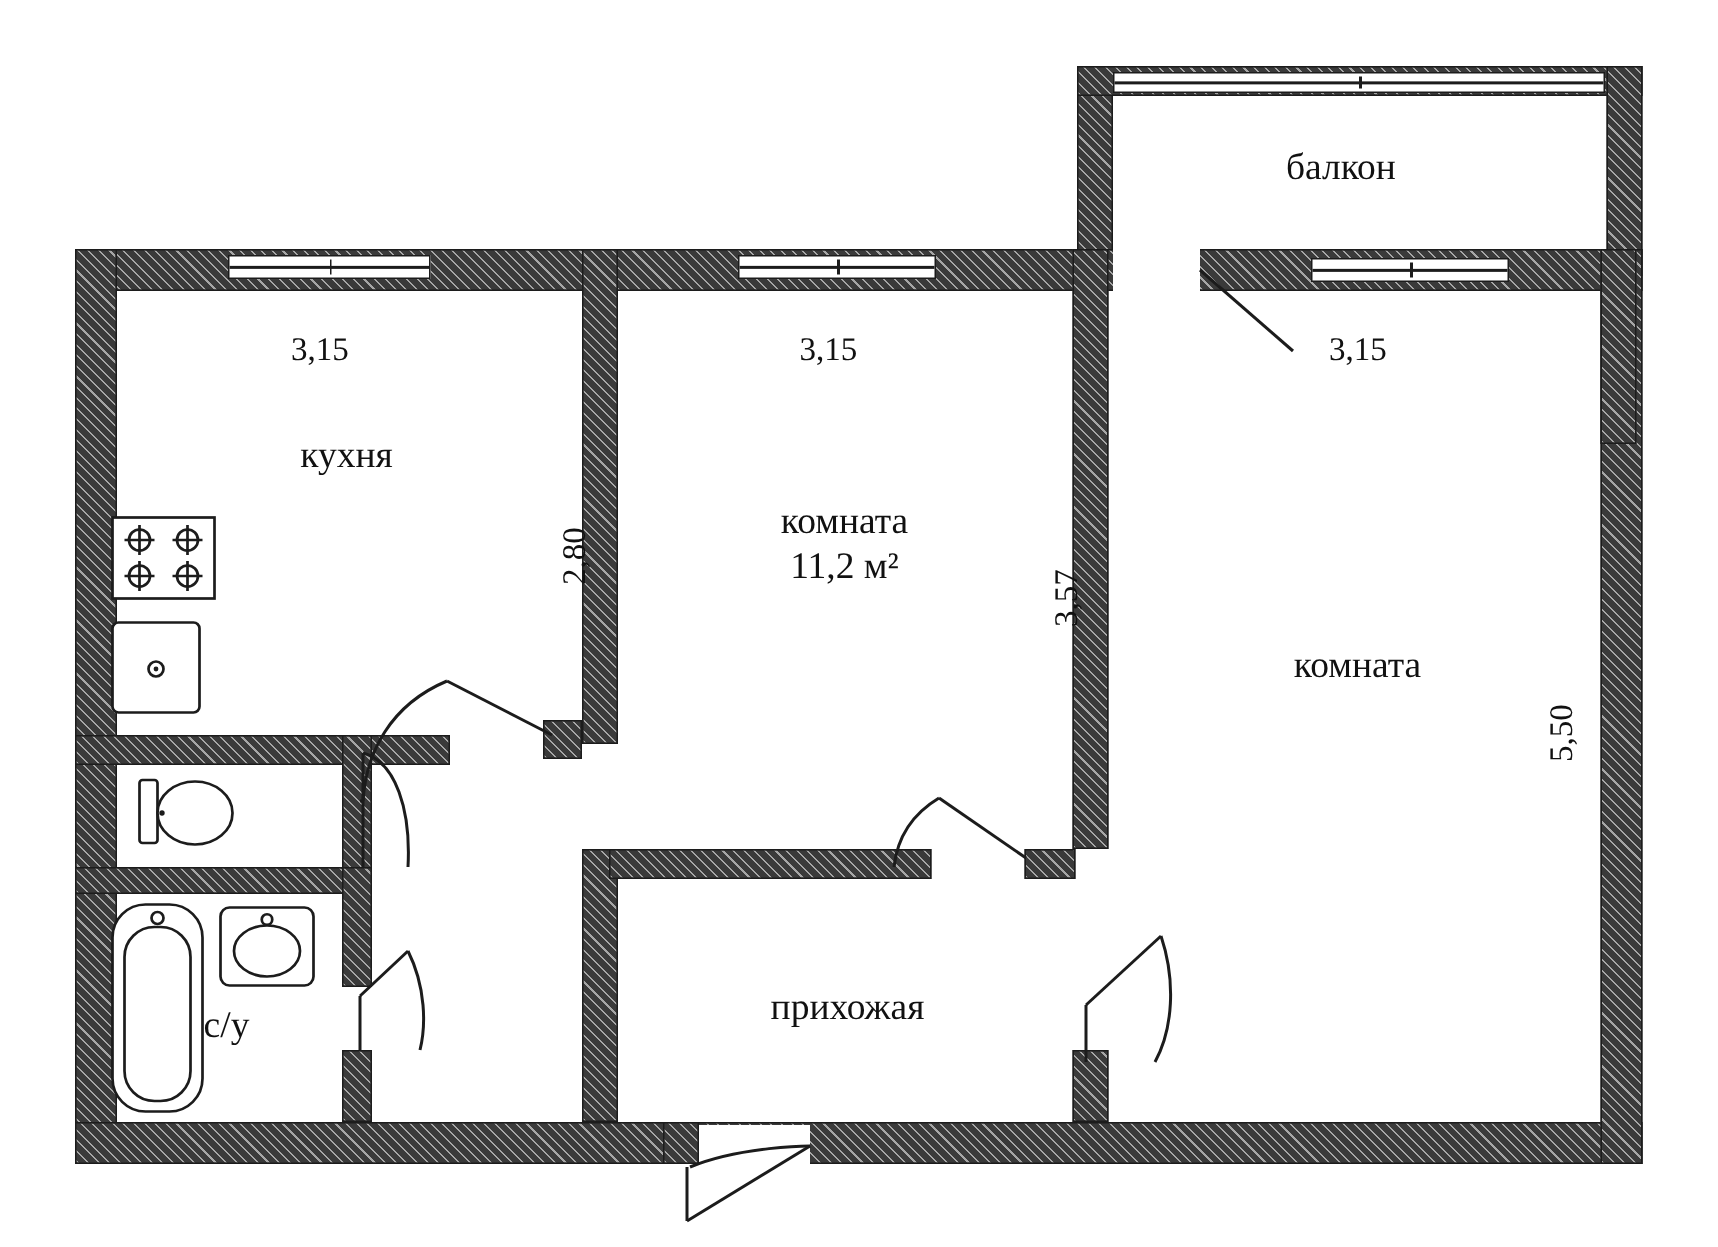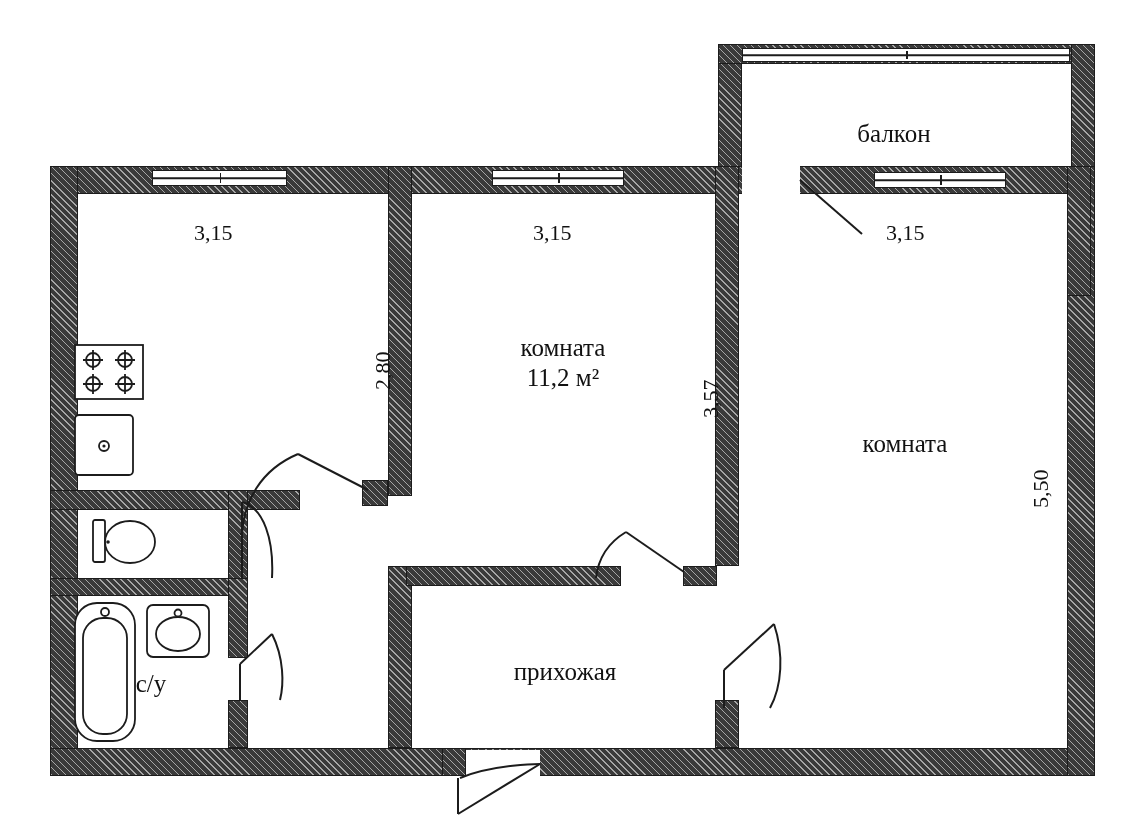--- a/index.html
+++ b/index.html
@@ -331,23 +331,24 @@
   </div>
 
   <div class="fix" style="left:146px; top:604px;">
     <svg width="64" height="56" viewBox="0 0 64 56">
       <rect class="fix-line" x="1" y="1" width="62" height="52" rx="6"></rect>
       <ellipse class="fix-line" cx="32" cy="30" rx="22" ry="17"></ellipse>
       <circle class="fix-line" cx="32" cy="9" r="3.5"></circle>
     </svg>
   </div>
 
-  <div class="label balcony-label" style="left:742px; top:120px; width:304px;">балкон</div>
+  <div class="label balcony-label" style="left:742px; top:98px; width:304px;">балкон</div>
 
   <div class="label" style="left:86px; top:290px; width:290px;">
+    <div class="room-name">кухня</div>
   </div>
 
   <div class="label" style="left:418px; top:334px; width:290px;">
     <div class="room-name">комната</div>
     <div class="room-area">11,2 м²</div>
   </div>
 
   <div class="label" style="left:750px; top:430px; width:310px;">
     <div class="room-name">комната</div>
   </div>

